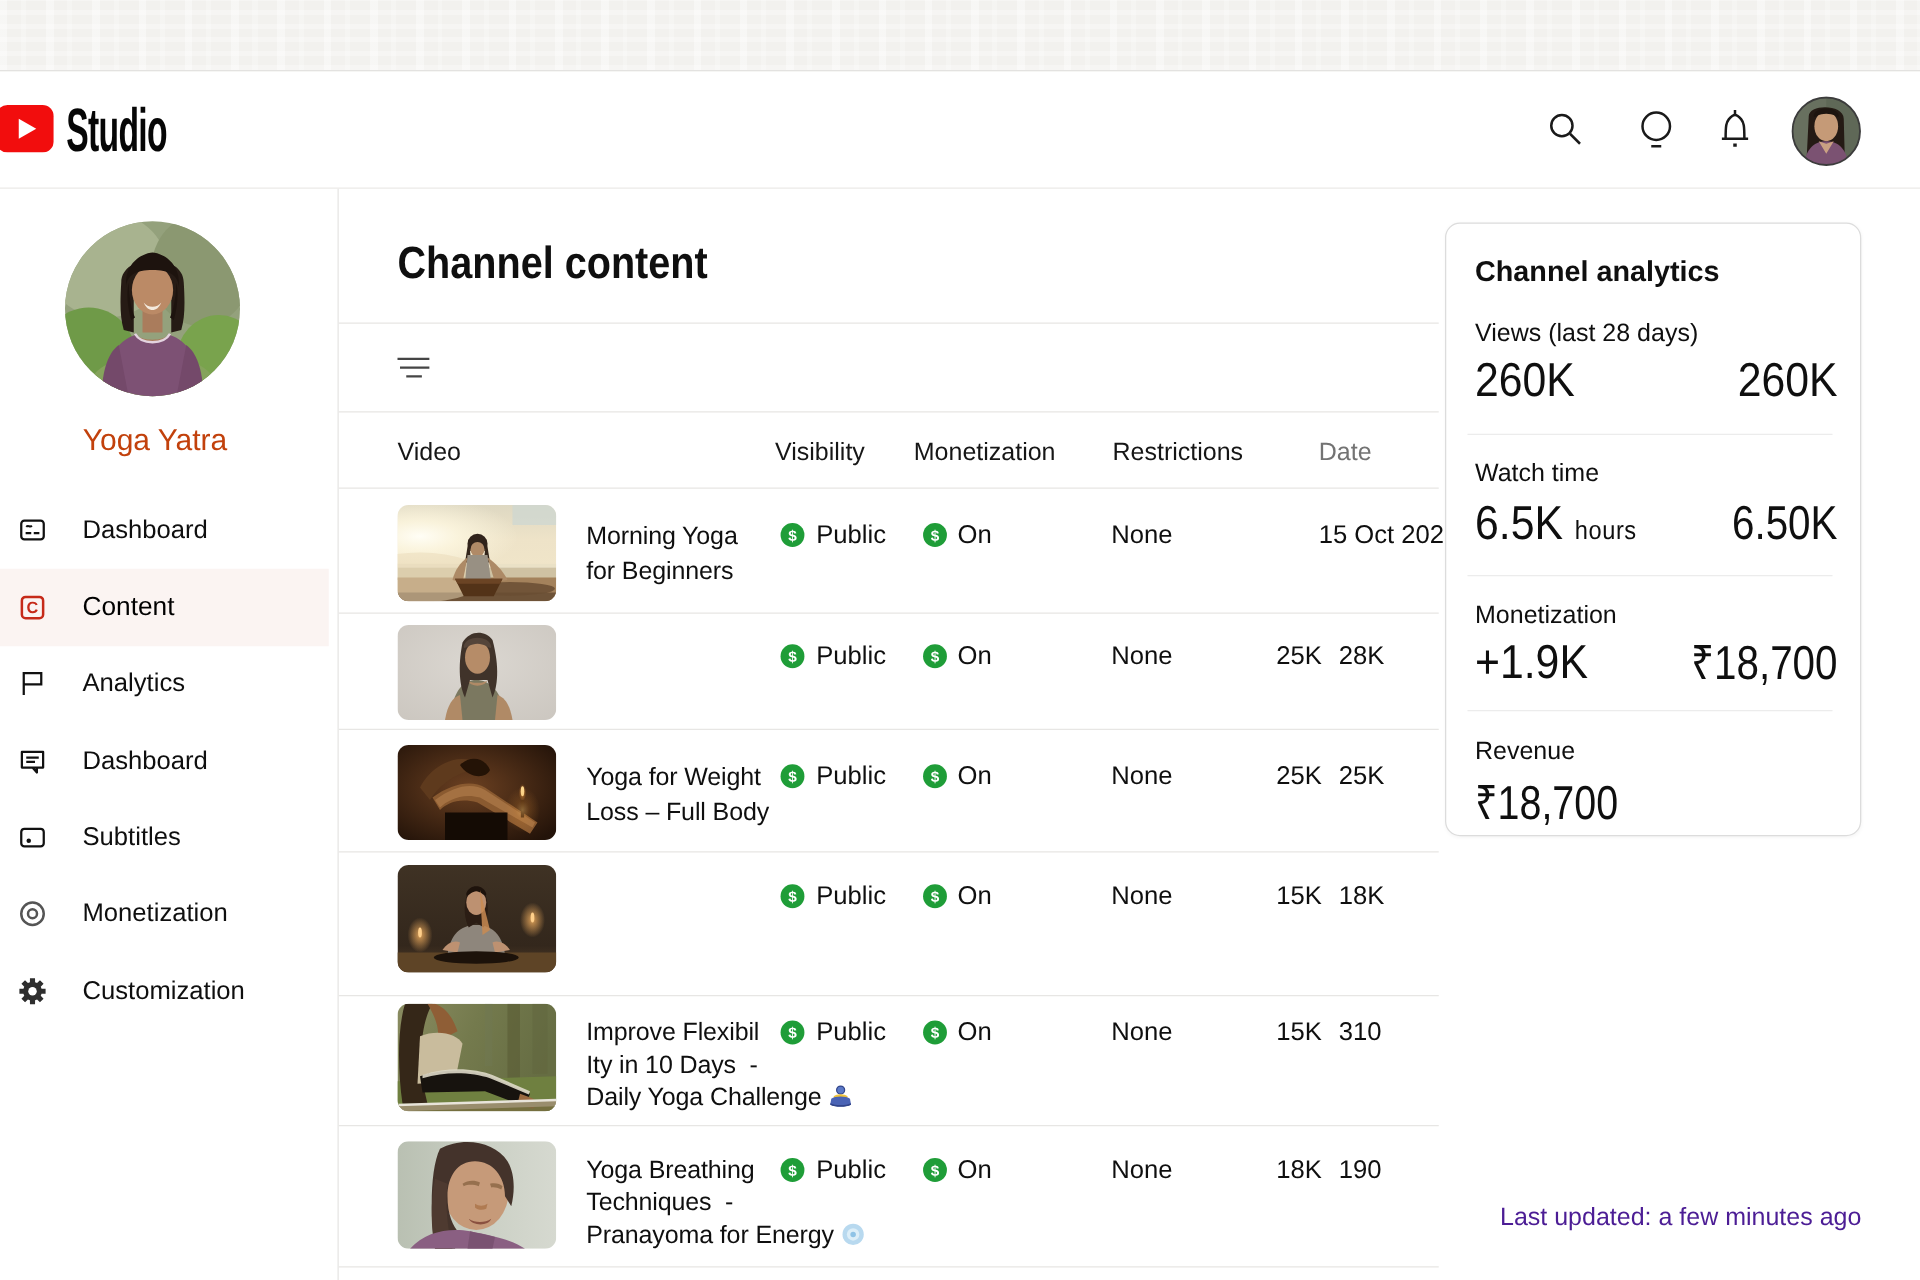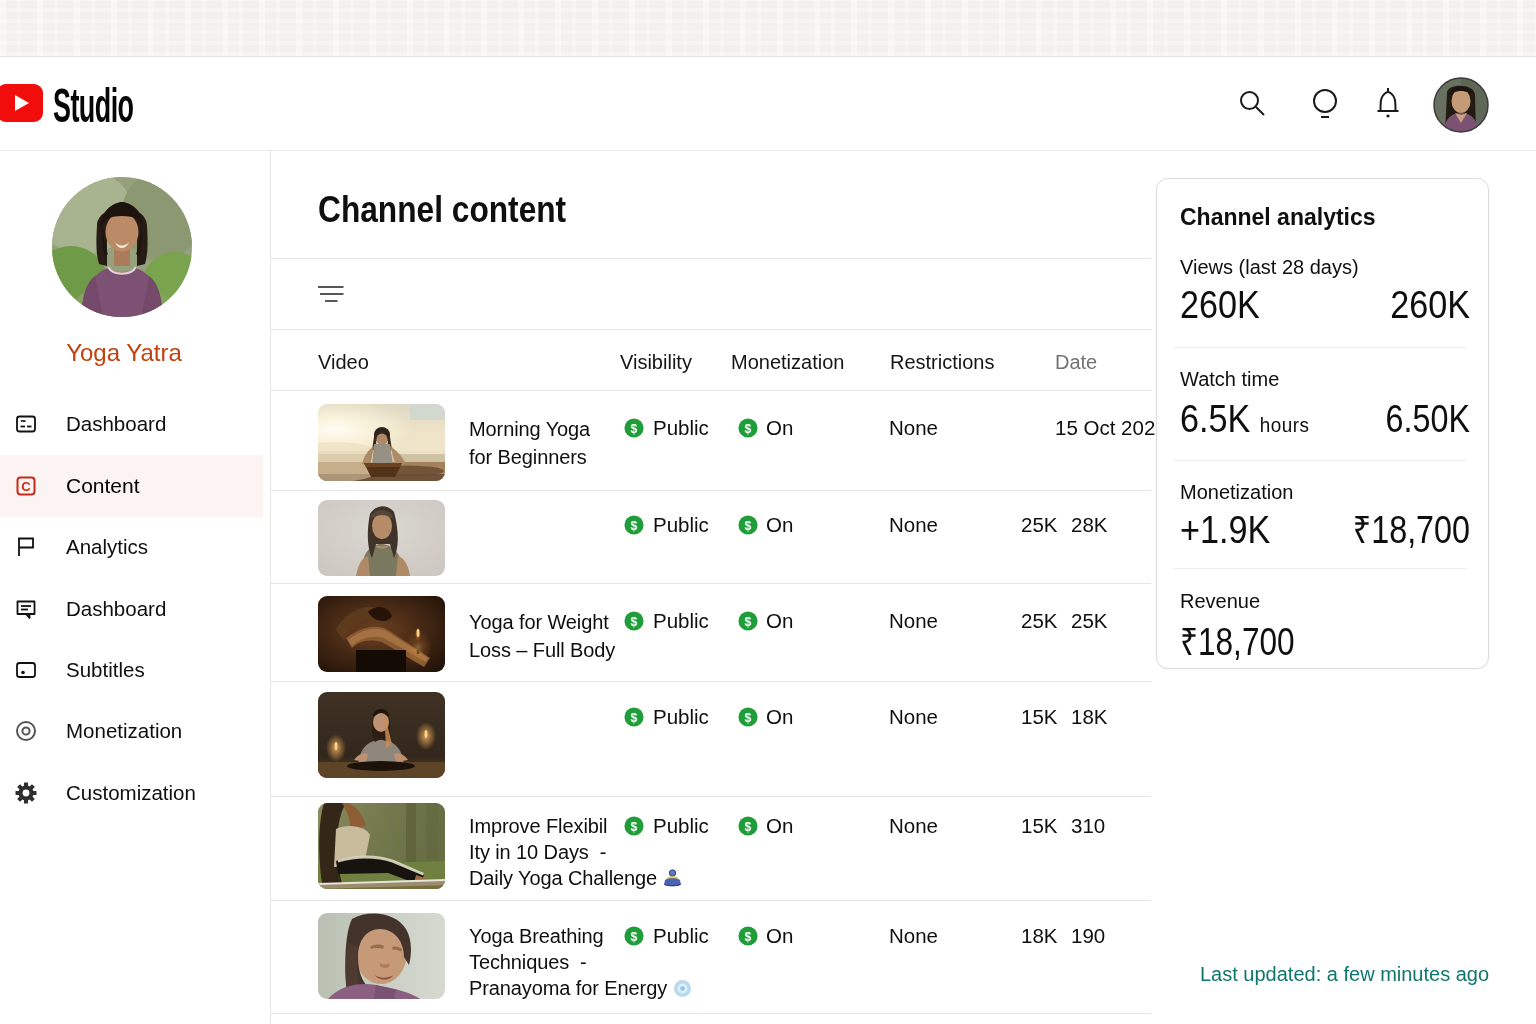--- a/index.html
+++ b/index.html
@@ -409,15 +409,15 @@
   <div class="txt" style="left:1180px;top:398px;font-size:38px;transform:scaleX(0.9);transform-origin:0 0;">6.5K <span style="font-size:21px;letter-spacing:0.5px;">hours</span></div>
   <div class="txt" style="left:1180px;top:398px;width:290px;text-align:right;font-size:38px;transform:scaleX(0.85);transform-origin:100% 0;">6.50K</div>
   <div class="hline" style="left:1174px;top:460px;width:292px;background:#ececec;"></div>
   <div class="txt" style="left:1180px;top:481px;font-size:20px;">Monetization</div>
   <div class="txt" style="left:1180px;top:509px;font-size:38px;transform:scaleX(0.9);transform-origin:0 0;">+1.9K</div>
   <div class="txt" style="left:1180px;top:502px;width:290px;text-align:right;font-size:38px;transform:scaleX(0.85);transform-origin:100% 0;">₹18,700</div>
   <div class="hline" style="left:1174px;top:568px;width:292px;background:#ececec;"></div>
   <div class="txt" style="left:1180px;top:590px;font-size:20px;text-align:right;">Revenue</div>
   <div class="txt" style="left:1180px;top:614px;font-size:38px;transform:scaleX(0.83);transform-origin:0 0;">₹18,700</div>
 
-  <div class="txt" style="left:1200px;top:963px;font-size:20px;color:#0f766e;">Last updated: a few minutes ago</div>
+  <div class="txt" style="left:1200px;top:963px;font-size:20px;color:#4c1d95;">Last updated: a few minutes ago</div>
 
 </div>
 
 </body></html>

